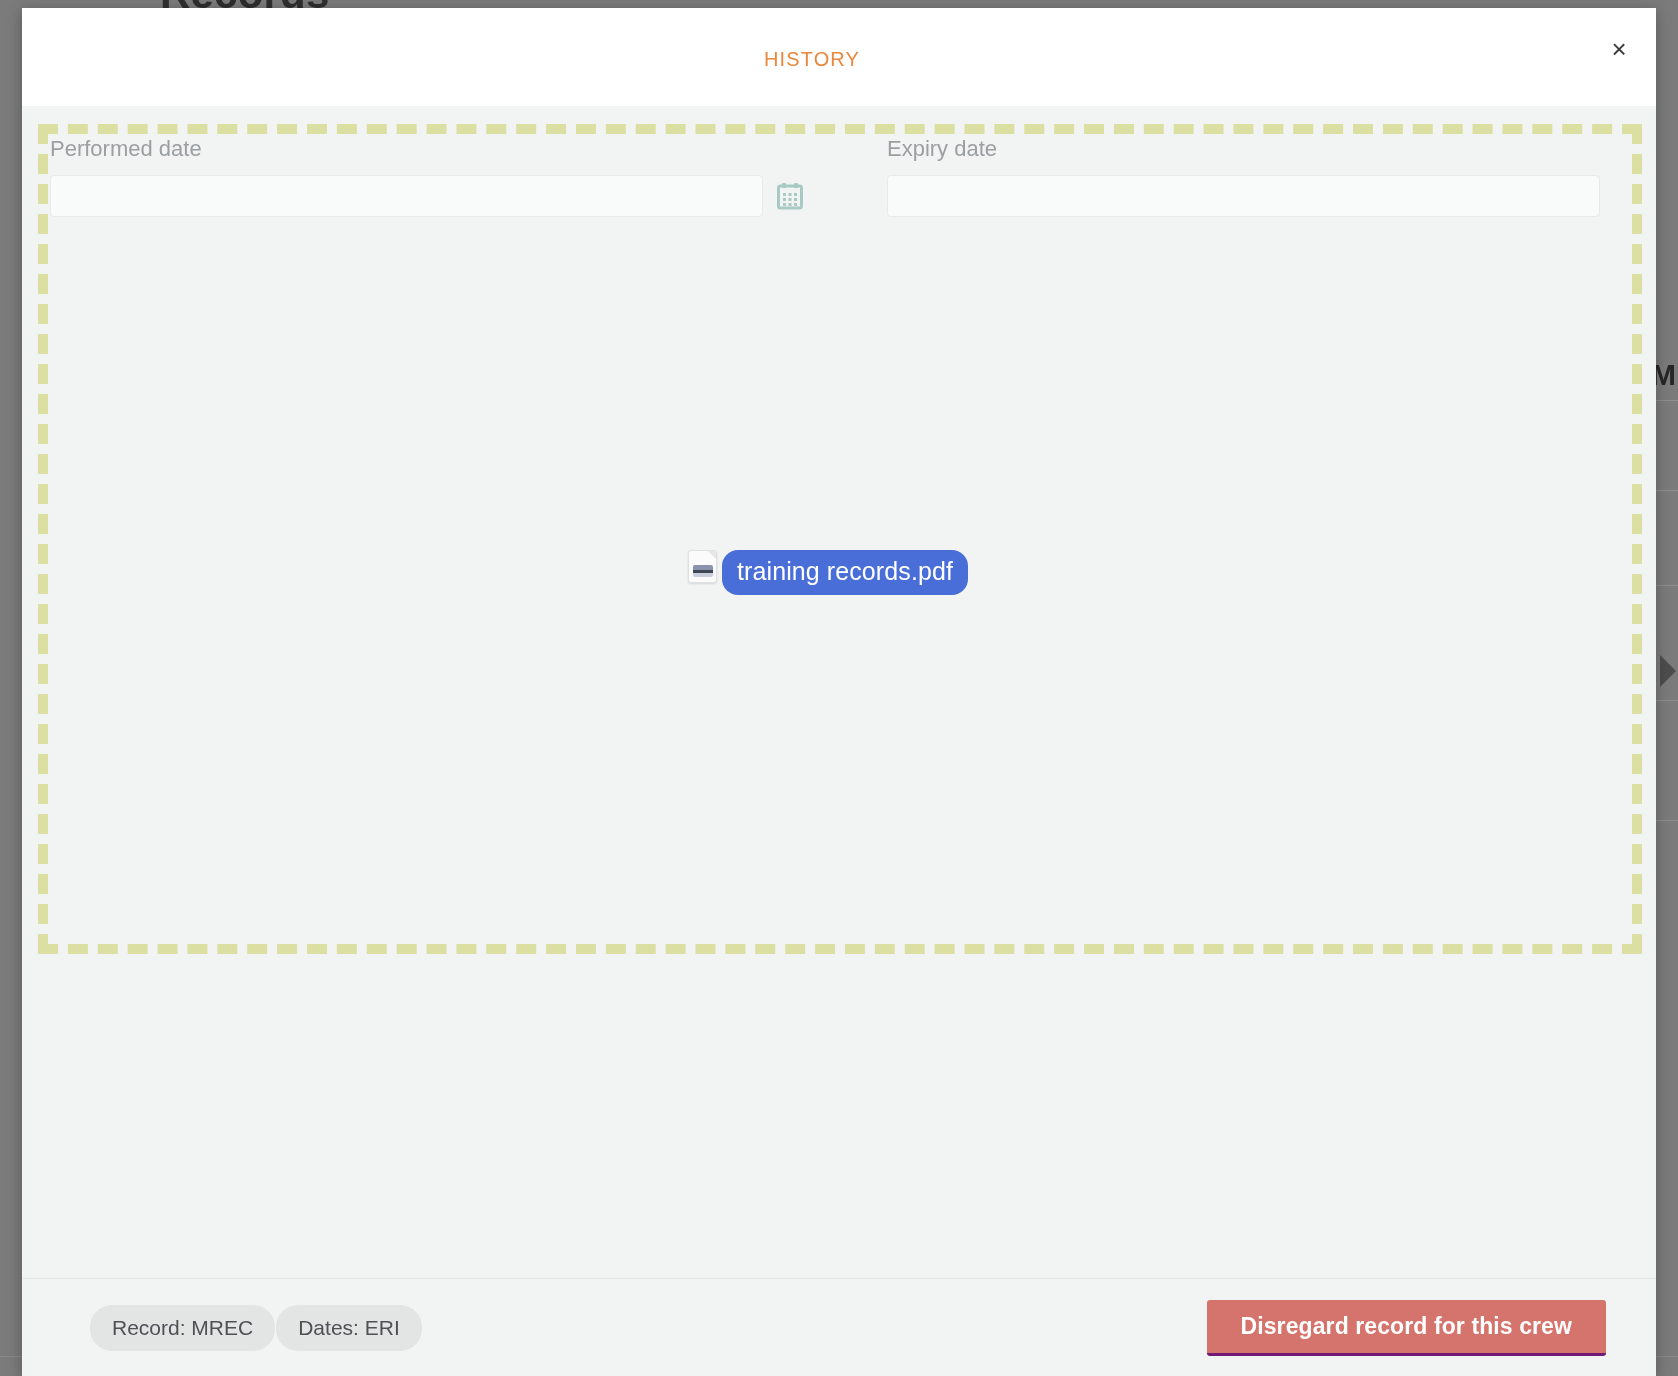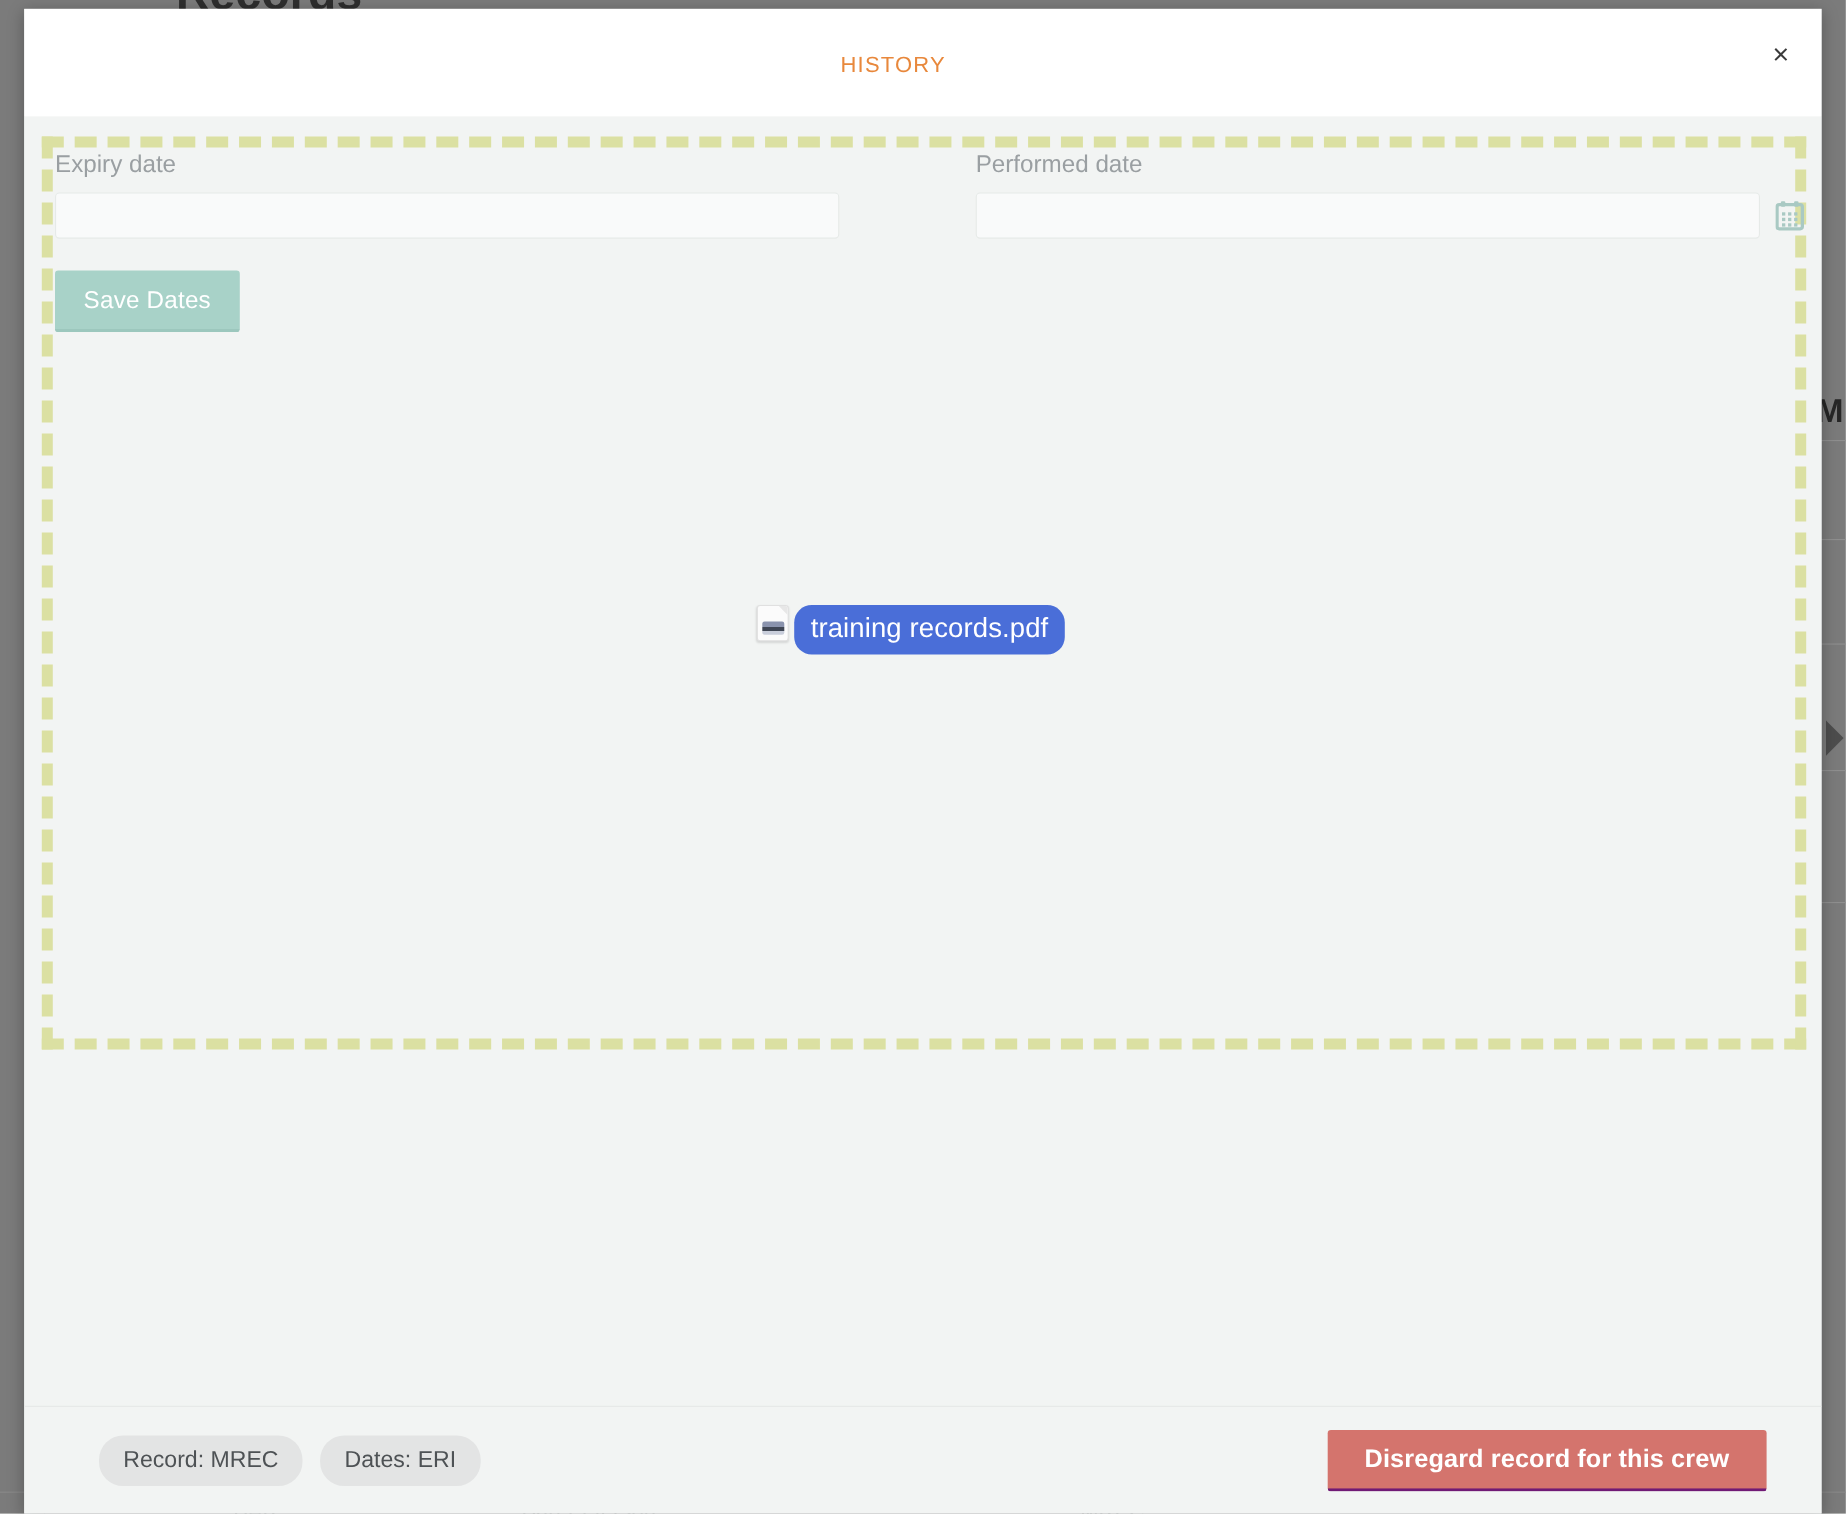--- a/index.html
+++ b/index.html
@@ -274,21 +274,21 @@
   .modal-footer {
     position: absolute;
     left: 0; right: 0; bottom: 0;
     height: 98px;
     background: #f2f4f3;
     border-top: 1px solid #e6e8e7;
     display: flex;
     align-items: center;
     padding: 0 50px 0 68px;
   }
-  .badges { display: flex; gap: 16px; }
+  .badges { display: flex; gap: 1px; }
   .badge {
     background: #e3e4e4;
     color: #4e5255;
     border-radius: 22px;
     padding: 11px 22px;
     font-size: 21px;
     white-space: nowrap;
   }
   .disregard-btn {
     margin-left: auto;
@@ -337,27 +337,20 @@
       <button class="tab">HISTORY</button>
     </div>
     <button class="close-btn">×</button>
   </div>
 
   <div class="modal-body">
 
     <div class="dropzone"></div>
 
     <div class="fields">
-
-      <div class="field">
-        <span class="field-label">Expiry date</span>
-        <div class="field-input-wrap">
-          <input class="date-input" type="text" style="margin-right: 42px;" placeholder="">
-        </div>
-      </div>
 
       <div class="field">
         <span class="field-label">Performed date</span>
         <div class="field-input-wrap">
           <input class="date-input" type="text" placeholder="" style="">
           <button class="cal-btn">
             <svg width="26" height="28" viewBox="0 0 26 28" aria-hidden="true">
               <rect x="1.5" y="4" width="23" height="22" rx="2" fill="none" stroke="#a9c9c3" stroke-width="3"></rect>
               <rect x="5" y="1" width="4" height="5" rx="1" fill="#a9c9c3"></rect>
               <rect x="17" y="1" width="4" height="5" rx="1" fill="#a9c9c3"></rect>
@@ -370,23 +363,29 @@
                 <rect x="17" y="16" width="3" height="3"></rect>
                 <rect x="6" y="21" width="3" height="3"></rect>
                 <rect x="11.5" y="21" width="3" height="3"></rect>
                 <rect x="17" y="21" width="3" height="3"></rect>
               </g>
             </svg>
           </button>
         </div>
       </div>
 
+      <div class="field">
+        <span class="field-label">Expiry date</span>
+        <div class="field-input-wrap">
+          <input class="date-input" type="text" style="margin-right: 42px;" placeholder="">
+        </div>
+      </div>
+
     </div>
 
-    <button class="save-dates-btn">Save Dates</button>
 
     <div class="drag-ghost">
       <span class="file-icon">
           <span class="glyph"></span>
         </span>
       <span class="file-chip">training records.pdf</span>
     </div>
 
   </div>
 

